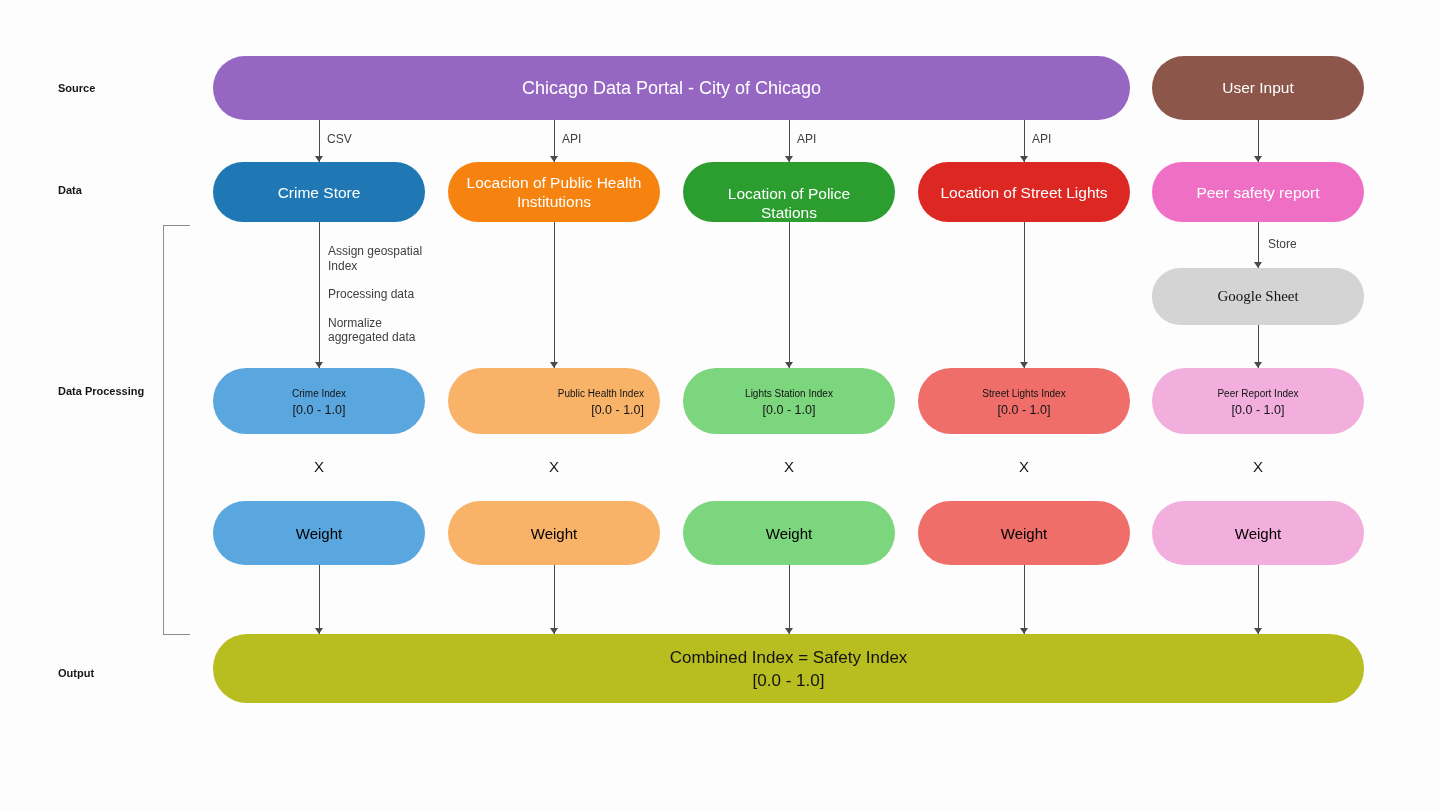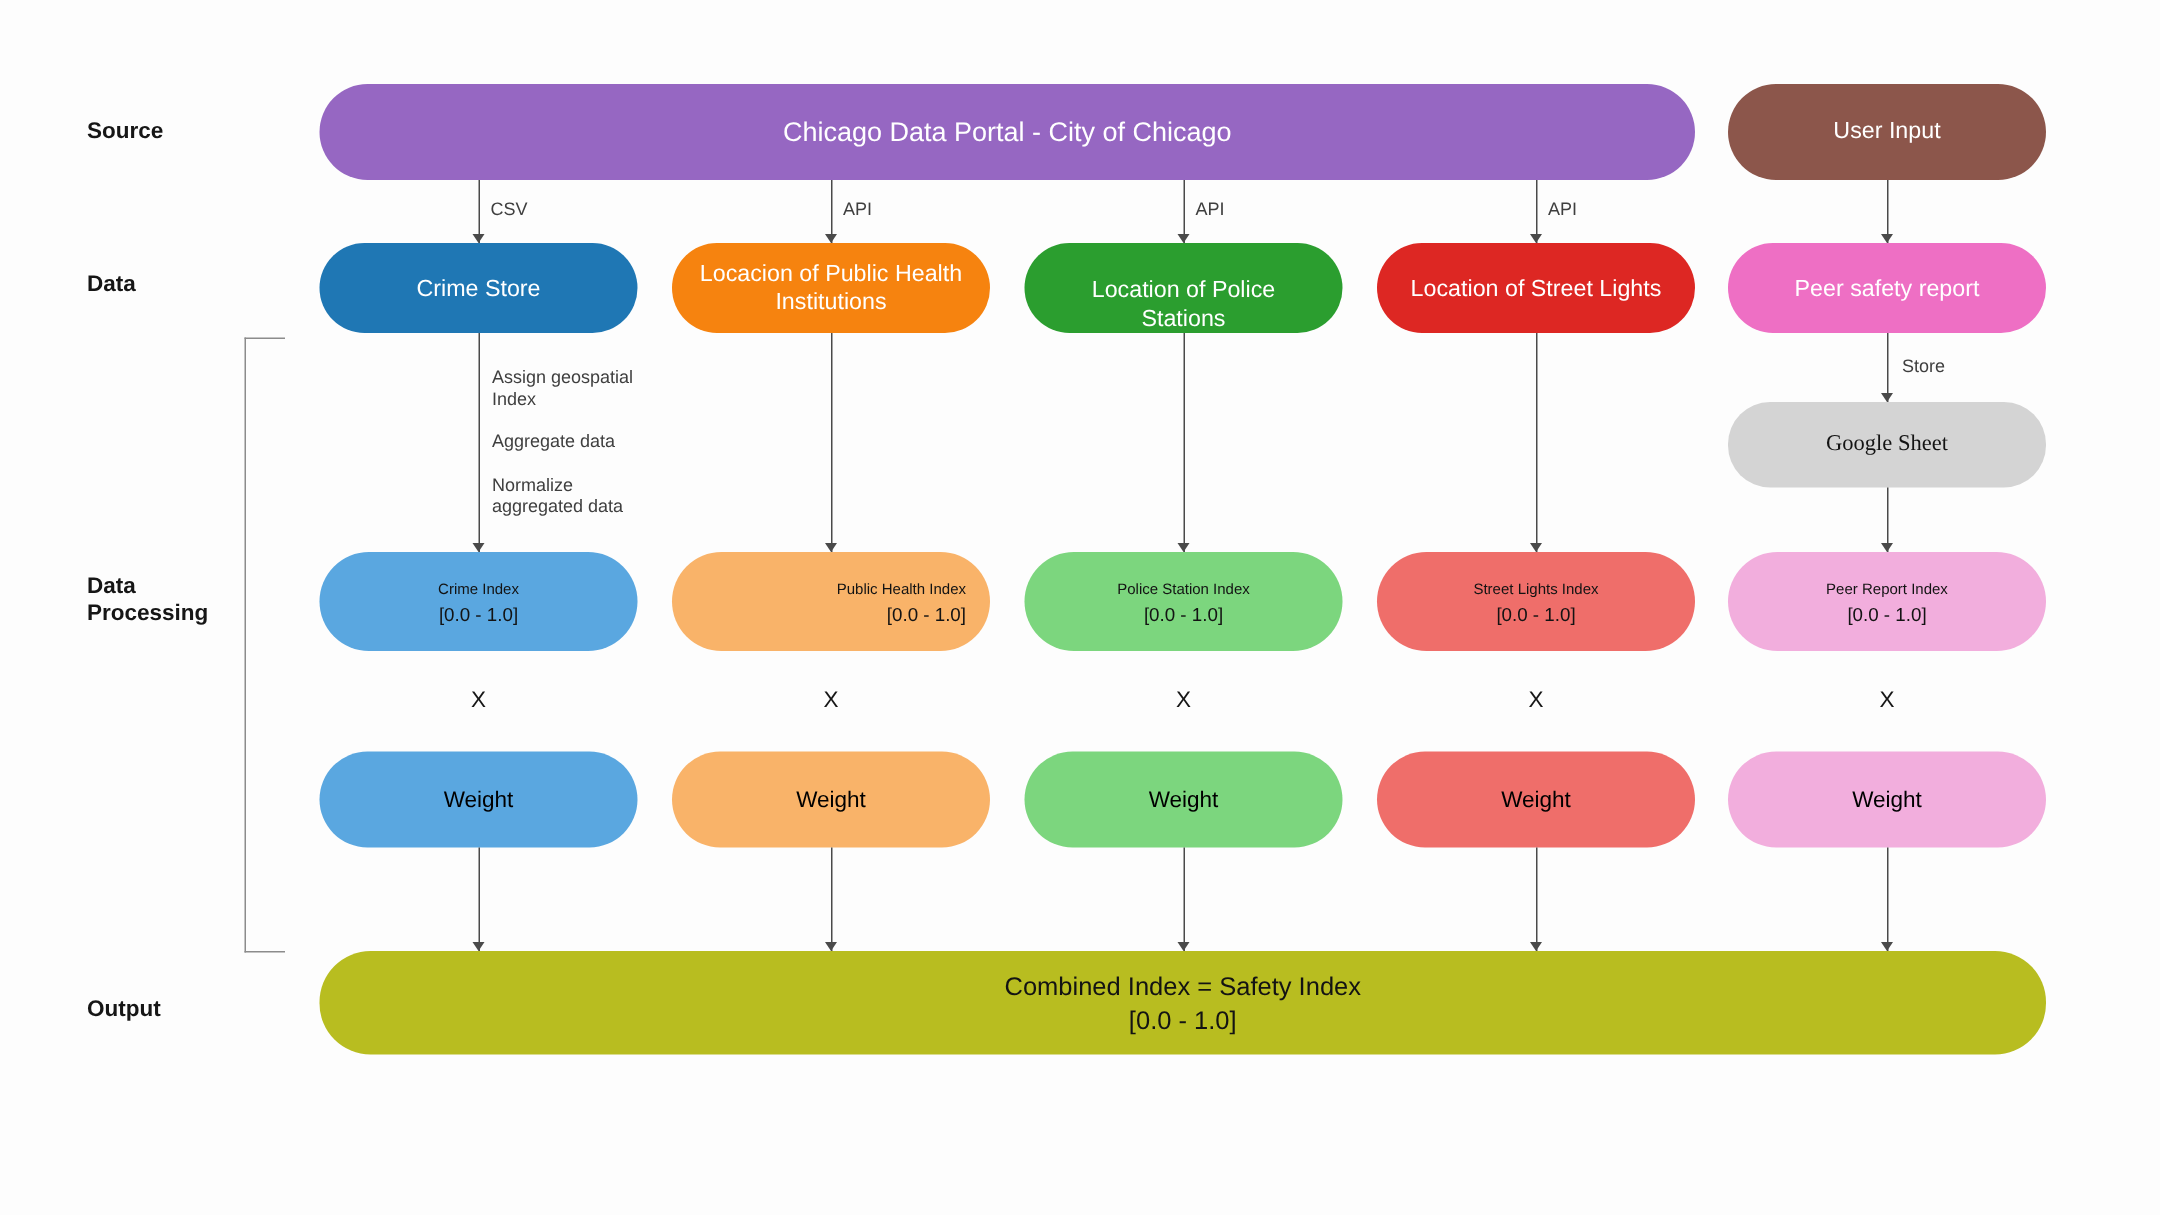--- a/index.html
+++ b/index.html
@@ -3,21 +3,21 @@
 <meta charset="utf-8">
 <style>
   html,body{margin:0;padding:0;background:#fdfdfd;}
   #canvas{
     position:relative;width:1440px;height:810px;overflow:hidden;
     background:#fdfdfd;
     font-family:"Liberation Sans","DejaVu Sans",sans-serif;
     color:#111;
   }
   
-  .row-label{position:absolute;left:58px;font-size:15px;font-weight:700;color:#161616;line-height:18px;}
+  .row-label{position:absolute;left:58px;font-size:11px;font-weight:700;color:#161616;line-height:18px;}
   #lbl-source{top:79px;}
   #lbl-data{top:181px;}
   #lbl-processing{top:382px;width:96px;}
   #lbl-output{top:664px;}
   
   .bracket{
     position:absolute;left:163px;top:225px;width:26px;height:408px;
     border-left:1.5px solid #8c8c8c;border-top:1.5px solid #8c8c8c;border-bottom:1.5px solid #8c8c8c;
   }
   
@@ -78,21 +78,21 @@
       </div>
     <span class="edge-label">CSV</span>
     <div class="pill pill-data" style="background-color: rgb(31, 119, 180);">
       <span>Crime Store</span>
     </div>
     <div class="edge e2">
         <i class="head"></i>
       </div>
     <div class="steps">
       <p>Assign geospatial Index</p>
-      <p>Aggregate data</p>
+      <p>Processing data</p>
       <p>Normalize aggregated data</p>
     </div>
     <div class="pill pill-index" style="background-color: rgb(90, 167, 224);">
       <span class="t1">Crime Index</span>
       <span class="t2">[0.0 - 1.0]</span>
     </div>
     <div class="op">X</div>
     <div class="pill pill-weight" style="background-color: rgb(90, 167, 224);">
       <span>Weight</span>
     </div>
@@ -130,21 +130,21 @@
         <i class="head"></i>
       </div>
     <span class="edge-label">API</span>
     <div class="pill pill-data" style="background-color: rgb(43, 158, 47); justify-content: flex-end;">
       <span>Location of Police Stations</span>
     </div>
     <div class="edge e2">
         <i class="head"></i>
       </div>
     <div class="pill pill-index" style="background-color: rgb(124, 214, 126);">
-      <span class="t1">Police Station Index</span>
+      <span class="t1">Lights Station Index</span>
       <span class="t2">[0.0 - 1.0]</span>
     </div>
     <div class="op">X</div>
     <div class="pill pill-weight" style="background-color: rgb(124, 214, 126);">
       <span>Weight</span>
     </div>
     <div class="edge e3">
         <i class="head"></i>
       </div>
   </div>

